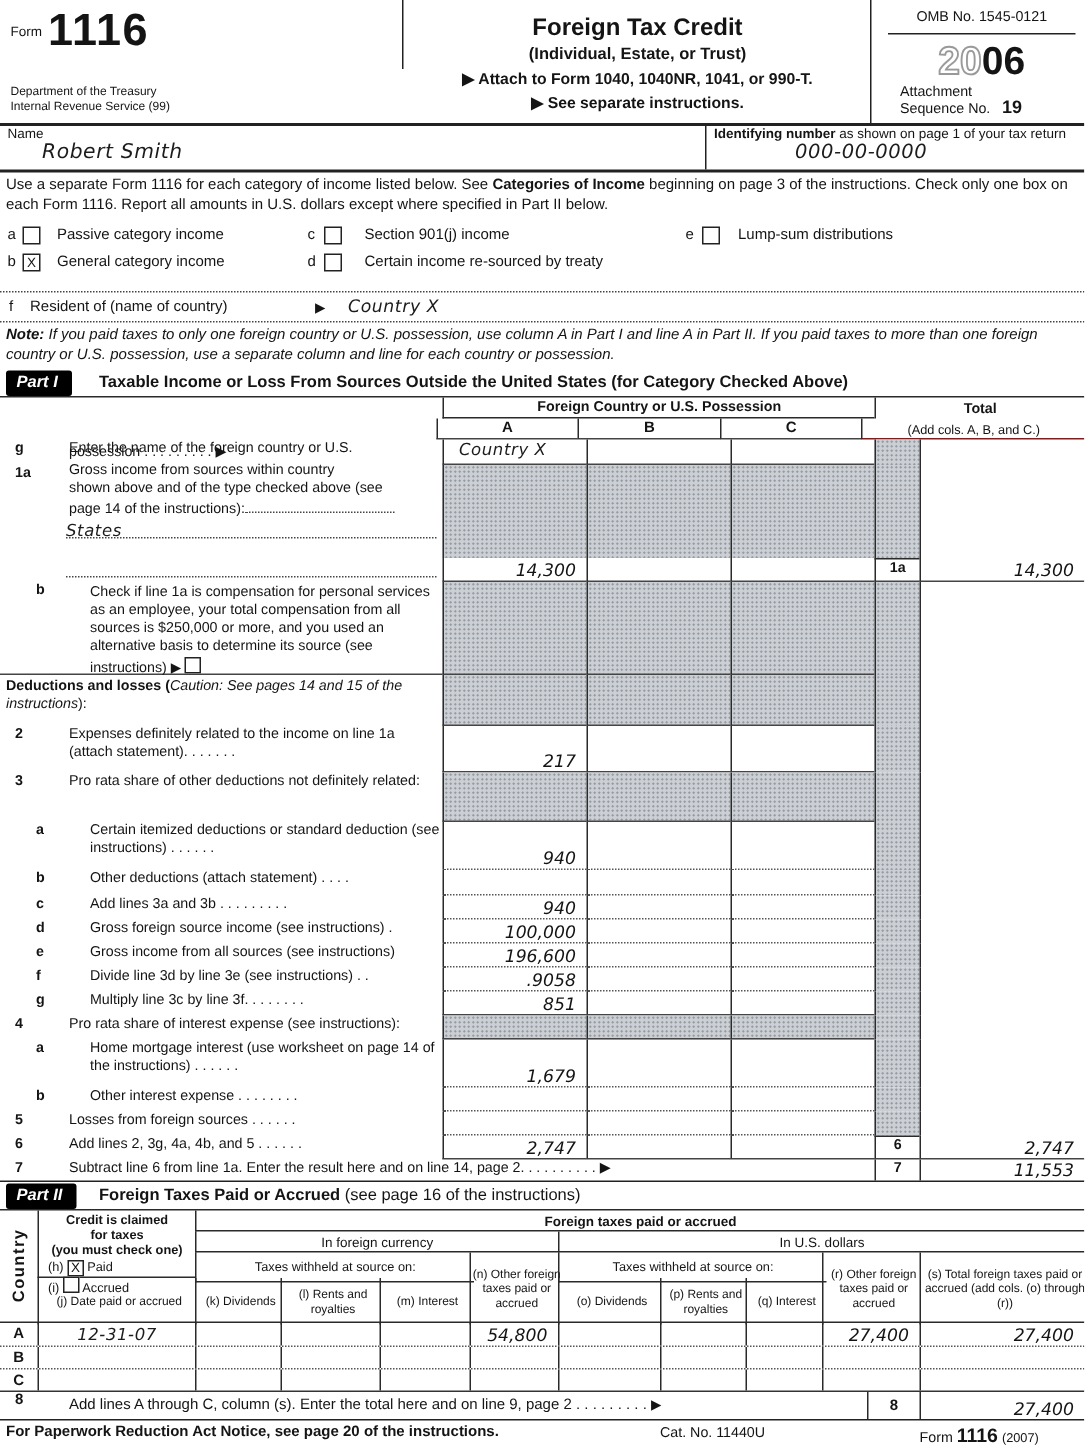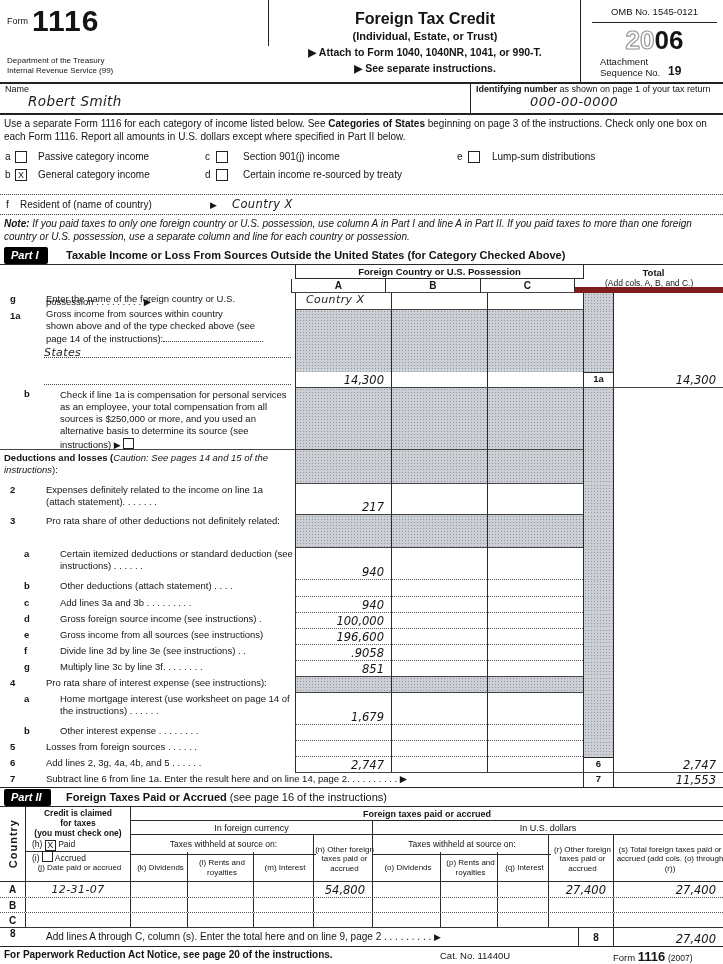--- a/index.html
+++ b/index.html
@@ -77,21 +77,21 @@
     <div class="abs" style="left:470px;top:0;width:1px;height:31px;background:#222;"></div>
     <span class="abs" style="left:5px;top:2px;font-size:9px;">Name</span>
     <span class="abs hw" style="left:28px;top:11px;font-size:13.5px;">Robert Smith</span>
     <span class="abs" style="left:476px;top:2px;font-size:9px;">
       <span class="b">Identifying number</span><span> as shown on page 1 of your tax return</span>
     </span>
     <span class="abs hw" style="left:530px;top:12px;font-size:13px;">000-00-0000</span>
   </div>
 
   <div class="abs" style="left:4px;top:117px;width:716px;font-size:10px;line-height:1.3;">
-    <span>Use a separate Form 1116 for each category of income listed below. See </span><span class="b">Categories of States</span><span> beginning on page 3 of the instructions. Check only one box on each Form 1116. Report all amounts in U.S. dollars except where specified in Part II below.</span>
+    <span>Use a separate Form 1116 for each category of income listed below. See </span><span class="b">Categories of Income</span><span> beginning on page 3 of the instructions. Check only one box on each Form 1116. Report all amounts in U.S. dollars except where specified in Part II below.</span>
   </div>
 
   <div class="abs" style="left:0;top:149px;width:723px;height:40px;">
     <span class="abs" style="left:5px;top:2px;">a</span>
     <span class="abs cb" style="left:15px;top:2px;"></span>
     <span class="abs" style="left:38px;top:2px;">Passive category income</span>
 
     <span class="abs" style="left:5px;top:20px;">b</span>
     <span class="abs cb" style="left:15px;top:20px;">X</span>
     <span class="abs" style="left:38px;top:20px;">General category income</span>
@@ -141,21 +141,21 @@
       <div class="cd"></div>
       <div class="ca ctr b bb">
           <span>A</span>
         </div>
       <div class="cb2 ctr b bb">
           <span>B</span>
         </div>
       <div class="cc ctr b bb">
           <span>C</span>
         </div>
-      <div style="width:151px;border-left:1px solid #2a2a2a;border-bottom:6px solid #7f1d1d;" class="ctr">
+      <div style="width:151px;border-left:1px solid #2a2a2a;border-bottom:1px solid #7f1d1d;" class="ctr">
         <span style="font-size:8.5px;">(Add cols. A, B, and C.)</span>
       </div>
     </div>
 
     <div class="p1row" style="height:17px;">
       <div class="cd lnw">
         <div class="ln">g</div>
         <div class="lt">Enter the name of the foreign country or U.S.</div>
       </div>
       <div class="ca bb"><span class="hw" style="font-size:11px;padding-left:10px;">Country X</span></div>

